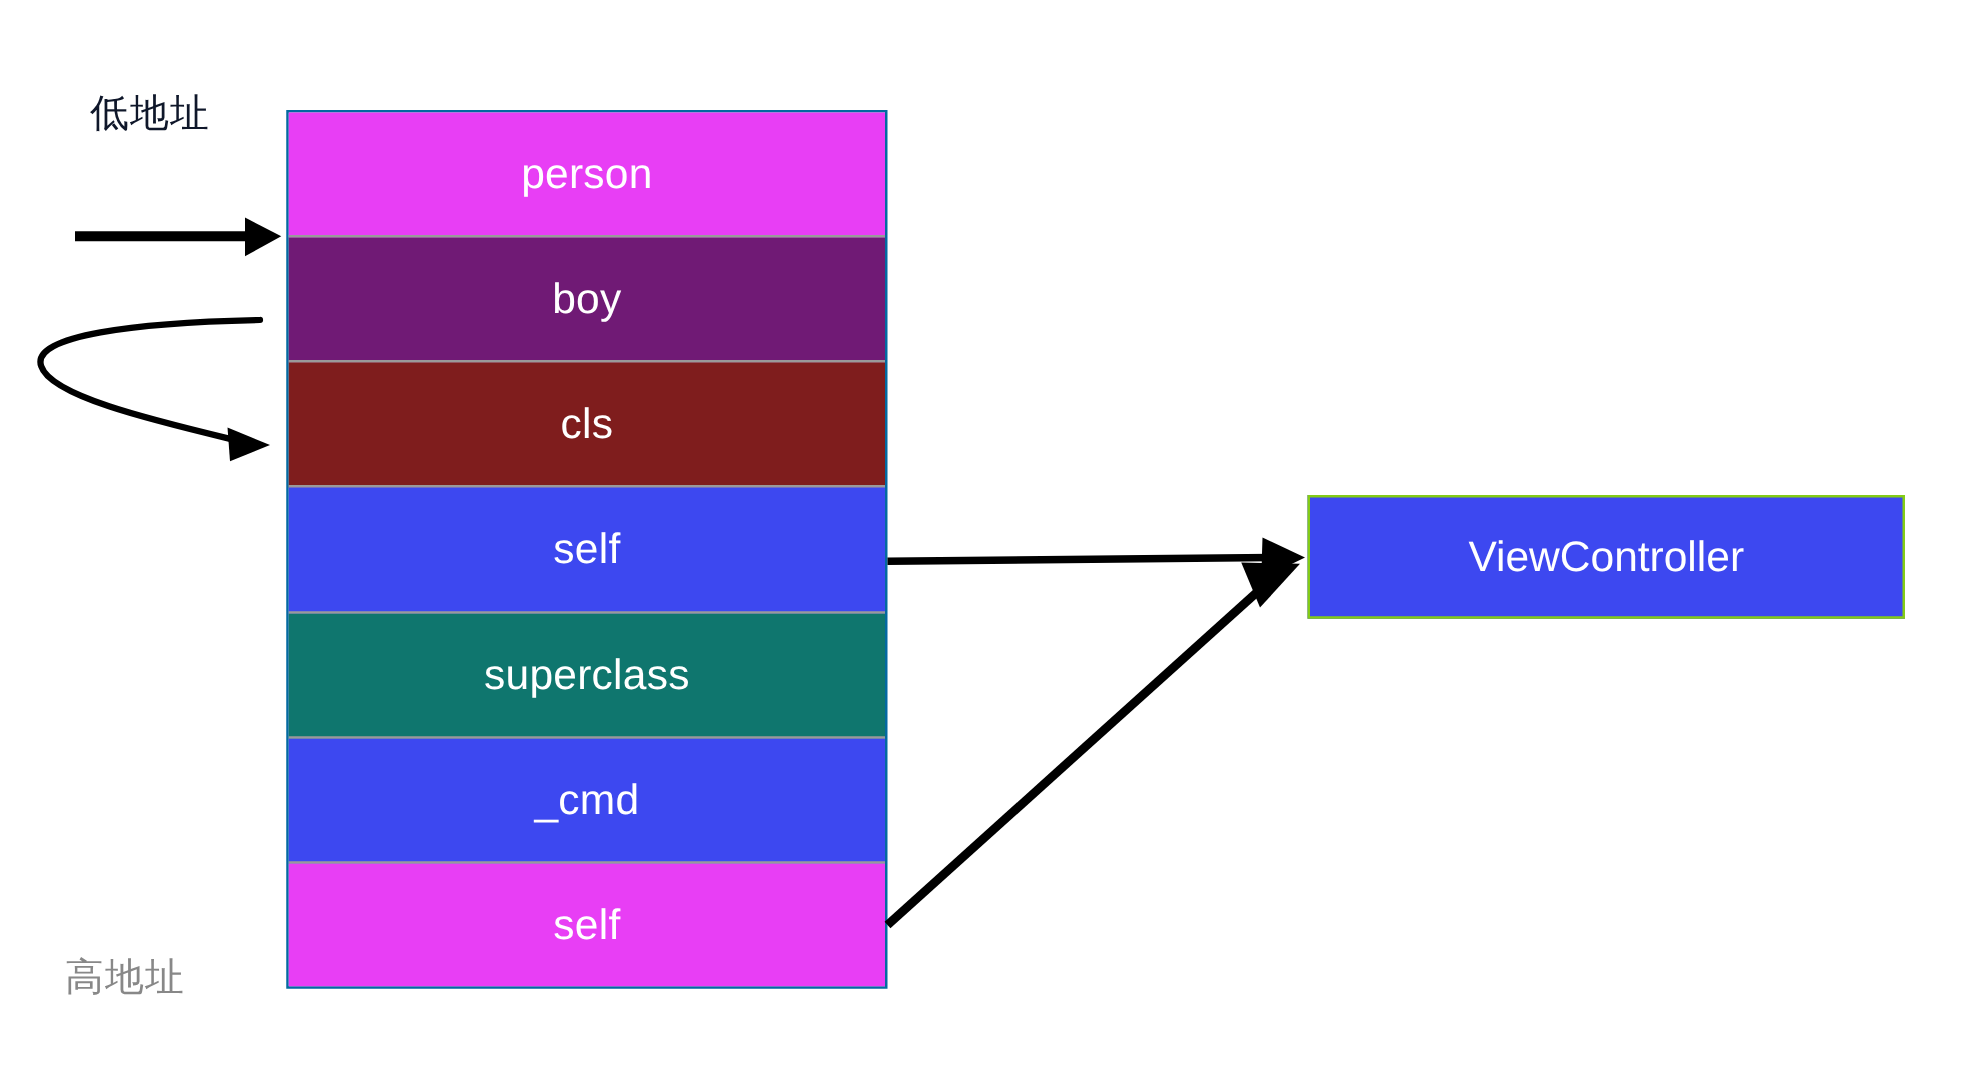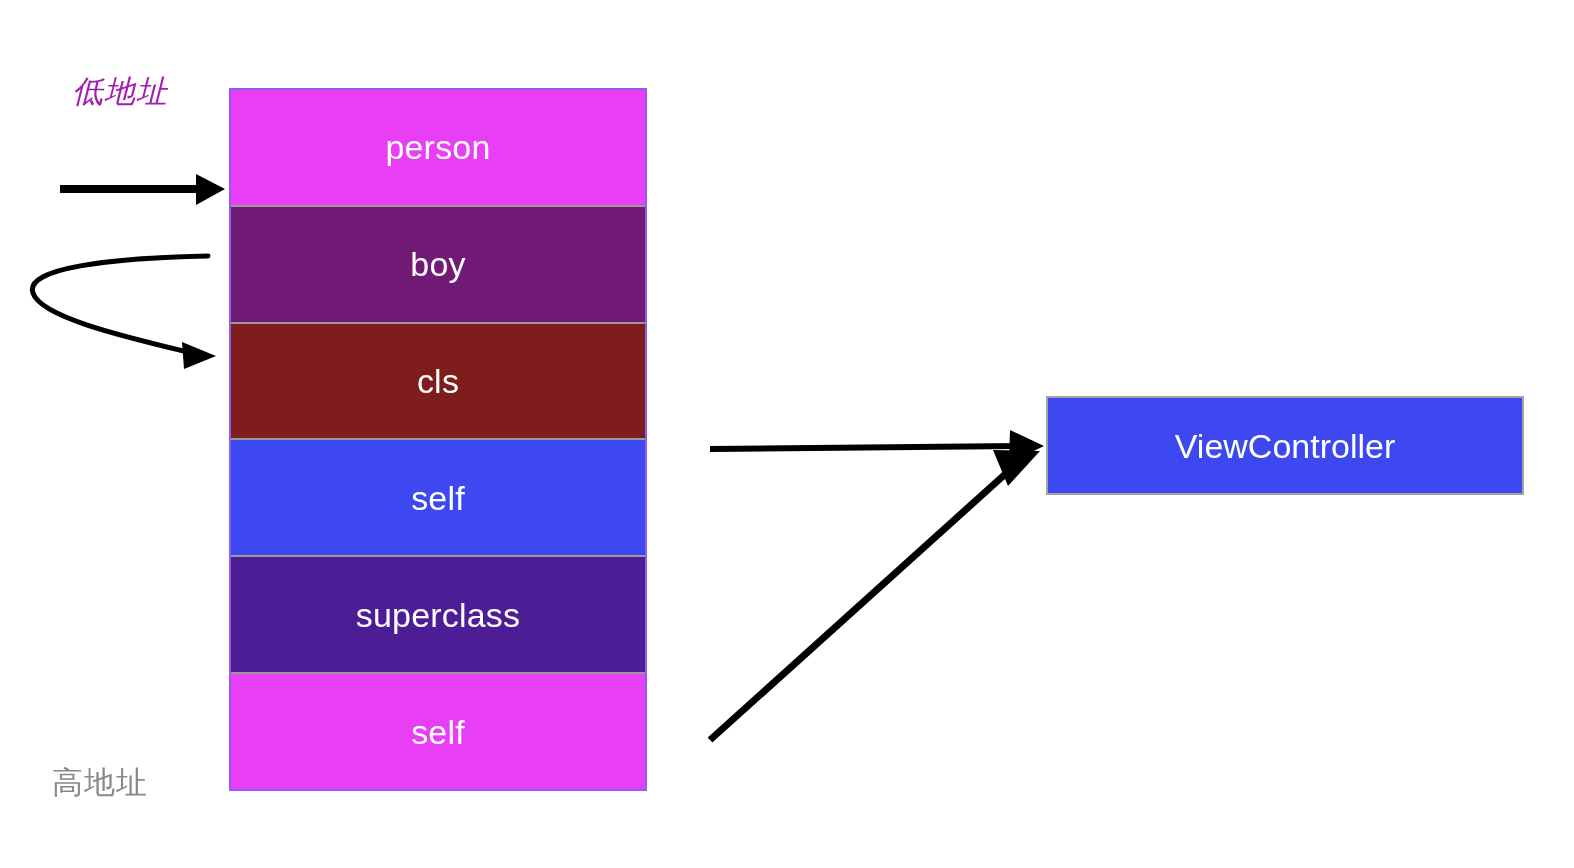--- a/index.html
+++ b/index.html
@@ -29,23 +29,23 @@
     font-family: "DejaVu Sans", "Liberation Sans", sans-serif;
   }
   #low-addr  { left: 72px;  top: 76px; }
   #high-addr { left: 52px;  top: 767px; }
 
   
   #stack {
     position: absolute;
     left: 229px;
     top: 88px;
-    width: 418px;
+    width: 481px;
     height: 703px;
-    border: 2px solid #8b5cf6;
+    border: 2px solid #0369a1;
     box-sizing: border-box;
     display: flex;
     flex-direction: column;
   }
   .stack-row {
     flex: 1 1 0;
     display: flex;
     align-items: center;
     justify-content: center;
     border-bottom: 2px solid #9a9a9a;
@@ -60,21 +60,21 @@
     letter-spacing: 0.2px;
   }
 
   
   #viewcontroller-box {
     position: absolute;
     left: 1046px;
     top: 396px;
     width: 478px;
     height: 99px;
-    border: 2px solid #a3a3a3;
+    border: 2px solid #84cc16;
     box-sizing: border-box;
     display: flex;
     align-items: center;
     justify-content: center;
   }
   #viewcontroller-box .box-label {
     color: #ffffff;
     font-size: 34px;
     line-height: 1;
   }
@@ -87,39 +87,42 @@
     width: 1574px;
     height: 868px;
     pointer-events: none;
   }
 </style>
 </head>
 <body>
 
 <div id="canvas" style="background-color: rgb(255, 255, 255);">
 
-  <div id="low-addr" class="addr-label" style="color: #a21caf; font-style: italic;">低地址</div>
+  <div id="low-addr" class="addr-label" style="color: #0f172a;">低地址</div>
 
   <div id="high-addr" class="addr-label" style="color: rgb(136, 136, 136);">高地址</div>
 
   <div id="stack">
     <div class="stack-row" style="background-color: rgb(232, 62, 245);">
       <span class="cell-label">person</span>
     </div>
     <div class="stack-row" style="background-color: #701a75;">
       <span class="cell-label">boy</span>
     </div>
     <div class="stack-row" style="background-color: #7f1d1d;">
       <span class="cell-label">cls</span>
     </div>
     <div class="stack-row" style="background-color: rgb(61, 72, 240);">
       <span class="cell-label">self</span>
     </div>
-    <div class="stack-row" style="background-color: #4c1d95;">
+    <div class="stack-row" style="background-color: #0f766e;">
       <span class="cell-label">superclass</span>
+    </div>
+    <div class="stack-row" style="background-color: rgb(61, 72, 240);">
+      <span class="cell-label">_cmd</span>
     </div>
     <div class="stack-row" style="background-color: rgb(232, 62, 245);">
       <span class="cell-label">self</span>
     </div>
   </div>
 
   <div id="viewcontroller-box" style="background-color: rgb(61, 72, 240);">
     <span class="box-label">ViewController</span>
   </div>
 

